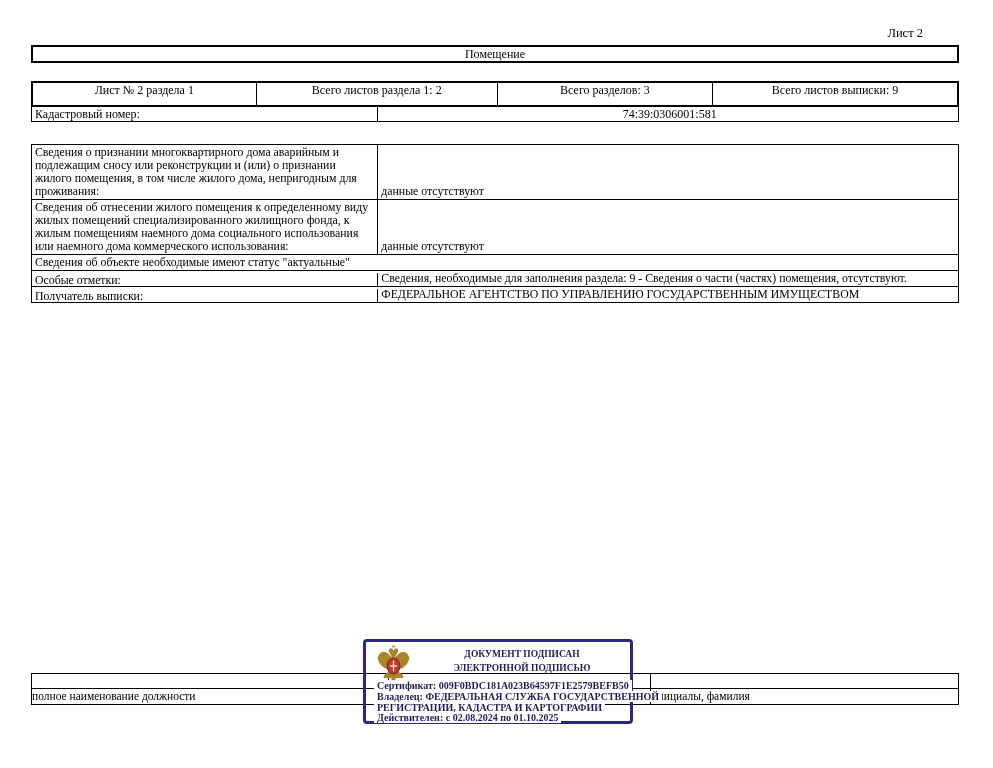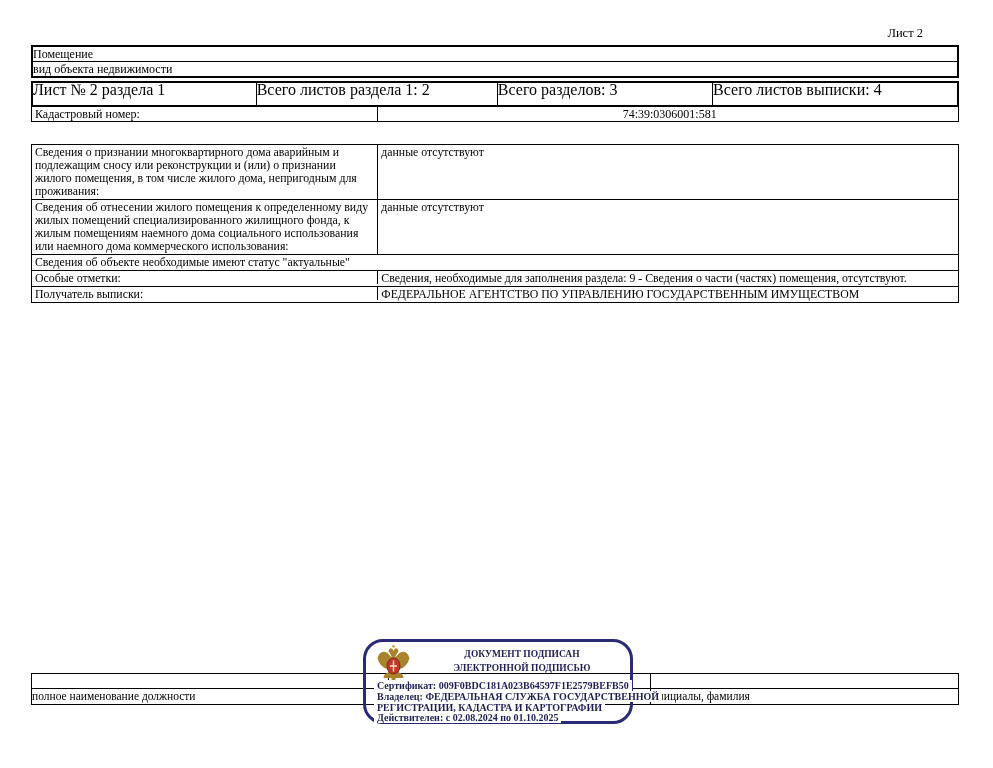--- a/index.html
+++ b/index.html
@@ -6,85 +6,84 @@
   body{
     width:993px;height:768px;position:relative;background:#ffffff;
     font-family:"Liberation Serif", serif;color:#000;overflow:hidden;
   }
   .abs{position:absolute;}
   .sheet-label{top:26px;left:0;width:923px;text-align:right;font-size:12.5px;}
 
   
   .tbl{position:absolute;left:31px;width:928px;border:2px solid #000;background:#fff;box-sizing:border-box;}
   .kind-table{top:45px;}
-  .kind-row{height:14px;line-height:14px;font-size:12px;}
+  .kind-row{height:14px;line-height:14px;text-align:center;font-size:12px;}
   .kind-row + .kind-row{border-top:1px solid #000;}
 
   
   .counters-table{top:81px;display:flex;}
-  .counter-cell{height:22px;line-height:14px;text-align:left;font-size:16px;box-sizing:border-box;}
+  .counter-cell{height:22px;line-height:14px;text-align:center;font-size:12px;box-sizing:border-box;}
   .counter-cell + .counter-cell{border-left:1px solid #000;}
   .cc0{width:24.1%;} .cc1{width:26.1%;} .cc2{width:23.3%;} .cc3{width:26.5%;}
 
   
   .doc-table{top:106px;border-width:1.5px;}
   .doc-row1{height:13px;line-height:13px;font-size:12px;padding-left:3px;border-bottom:1px solid #000;}
   .doc-row2{display:flex;height:14px;line-height:14px;font-size:12px;}
   .doc-row2 .lbl{width:37.4%;padding-left:3px;border-right:1px solid #000;box-sizing:border-box;}
   .doc-row2 .val{flex:1;padding-left:3px;text-align:center;}
 
   
   .details-table{top:144px;border-width:1.5px;}
-  .d-row{display:flex;align-items:flex-start;}
+  .d-row{display:flex;align-items:flex-end;}
   .d-row + .d-row{border-top:1px solid #000;}
   .d-label{width:37.4%;padding:1px 4px 1px 3px;border-right:1px solid #000;box-sizing:border-box;
            font-size:11.8px;line-height:13px;}
   .d-value{flex:1;padding:1px 3px;font-size:11.8px;line-height:13px;}
   .d-single .d-label,.d-single .d-value{height:13px;white-space:nowrap;overflow:hidden;}
 
   
   .sig-table{top:673px;border-width:1px;z-index:1;}
   .sig-row{display:flex;}
   .sig-row + .sig-row{border-top:1px solid #000;}
   .sig-cell{box-sizing:border-box;text-align:left;font-size:11.5px;}
   .sig-row1 .sig-cell{height:14px;}
   .sig-row2 .sig-cell{height:15px;line-height:15px;}
   .sc0{width:38.6%;border-right:1px solid #000;}
   .sc1{width:28.3%;border-right:1px solid #000;}
   .sc2{width:33.1%;}
 
   
   .stamp{
     left:363px;top:639px;width:264px;height:79px;
-    border:3px solid #2a2a78;border-radius:20px;z-index:5;background:transparent;
+    border:3px solid #2a2a78;border-radius:4px;z-index:5;background:transparent;
   }
   .stamp-title{position:absolute;left:50px;right:2px;text-align:center;
     font-size:9.5px;font-weight:bold;color:#1e1e55;line-height:11px;}
   .stamp-title span,.stamp-line span{background:#fff;padding:0 3px;}
   .st1{top:7px;} .st2{top:21px;}
   .stamp-line{position:absolute;left:8px;right:2px;font-size:10px;font-weight:bold;
     color:#1e1e55;line-height:10px;white-space:nowrap;}
   .sl1{top:39px;} .sl2{top:50px;} .sl3{top:61px;} .sl4{top:71px;}
   .emblem{position:absolute;left:9px;top:3px;width:37px;height:40px;}
 </style>
 </head>
 <body>
 
 <div class="abs sheet-label">Лист 2</div>
 
 <div class="tbl kind-table">
   <div class="kind-row">Помещение</div>
-  <div class="kind-row">вид объекта недвижимости</div>
 </div>
 
 <div class="tbl counters-table">
   <div class="counter-cell cc0">Лист № 2 раздела 1</div>
   <div class="counter-cell cc1">Всего листов раздела 1: 2</div>
   <div class="counter-cell cc2">Всего разделов: 3</div>
-  <div class="counter-cell cc3">Всего листов выписки: 4</div>
+  <div class="counter-cell cc3">Всего листов выписки: 9</div>
 </div>
 
 <div class="tbl doc-table">
   <div class="doc-row2">
     <div class="lbl">Кадастровый номер:</div>
     <div class="val">74:39:0306001:581</div>
   </div>
 </div>
 
 <div class="tbl details-table">

